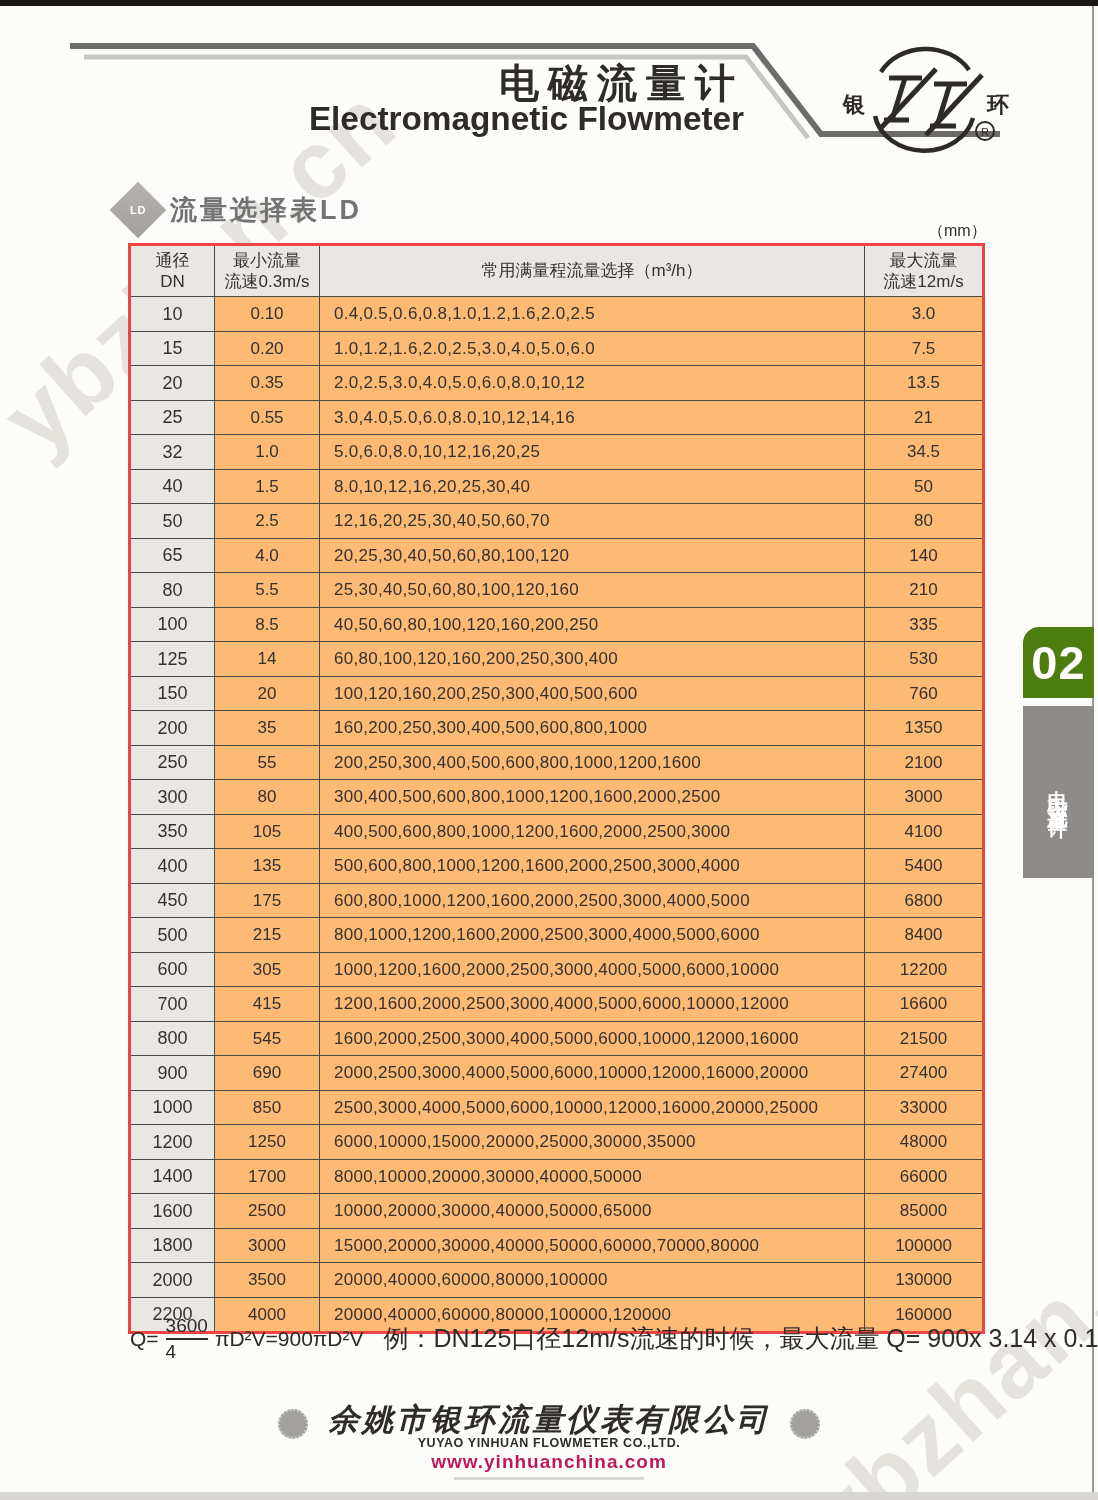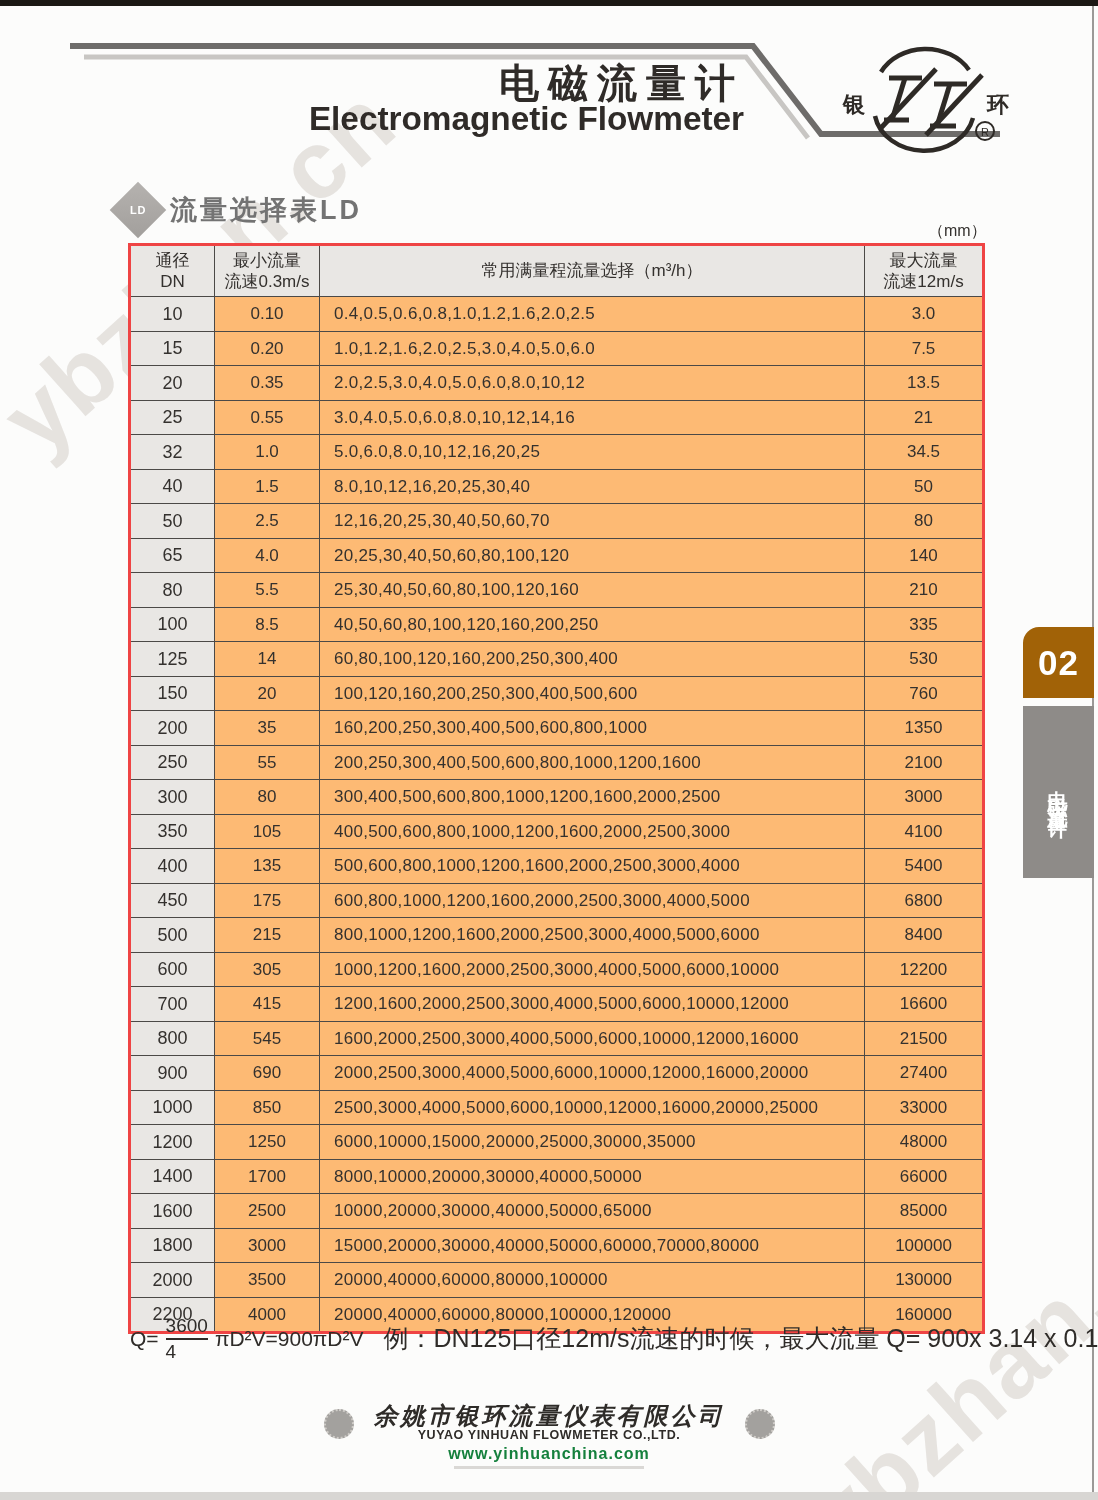--- a/index.html
+++ b/index.html
@@ -70,30 +70,30 @@
   .formula .ex{font-size:25px;margin-left:20px;}
   
   .footer-wrap{left:0;top:1403px;width:1098px;display:flex;flex-direction:column;align-items:center;}
   .footer-inner{position:relative;text-align:center;}
   .f-circle{position:absolute;top:6px;width:30px;height:30px;border-radius:50%;
     background:#a3a19e;border:2px dotted #cfccc8;box-sizing:border-box;}
   .f-circle.left{left:-50px;}
   .f-circle.right{right:-50px;}
   .company-zh{
     font-family:"DejaVu Serif", serif;font-style:italic;font-weight:bold;
-    font-size:24px;color:#2e2b28;letter-spacing:3px;line-height:1.05;
+    font-size:31px;color:#2e2b28;letter-spacing:3px;line-height:1.05;
   }
   .company-en{font-size:12.5px;font-weight:bold;color:#2e2b28;letter-spacing:0.6px;line-height:1.25;}
-  .website{font-size:16px;font-weight:bold;color:#15803d;letter-spacing:1px;line-height:1.2;}
+  .website{font-size:19px;font-weight:bold;color:#be185d;letter-spacing:1px;line-height:1.2;}
   .footer-divider{width:190px;height:3px;background:#dad8d5;margin:3px auto 0;}
   
   .tab-02{
-    left:1023px;top:627px;width:71px;height:71px;background:#a16207;
+    left:1023px;top:627px;width:71px;height:71px;background:#4d7c0f;
     border-top-left-radius:16px;display:flex;align-items:center;justify-content:center;
-    color:#ffffff;font-size:35px;font-weight:bold;letter-spacing:1px;
+    color:#ffffff;font-size:47px;font-weight:bold;letter-spacing:1px;
   }
   .tab-name{
     left:1023px;top:706px;width:71px;height:172px;background:#8e8b88;
     display:flex;align-items:center;justify-content:center;
     writing-mode:vertical-rl;text-orientation:upright;
     color:#ffffff;font-size:20px;letter-spacing:7px;font-weight:bold;
   }
 </style>
 </head>
 <body>

